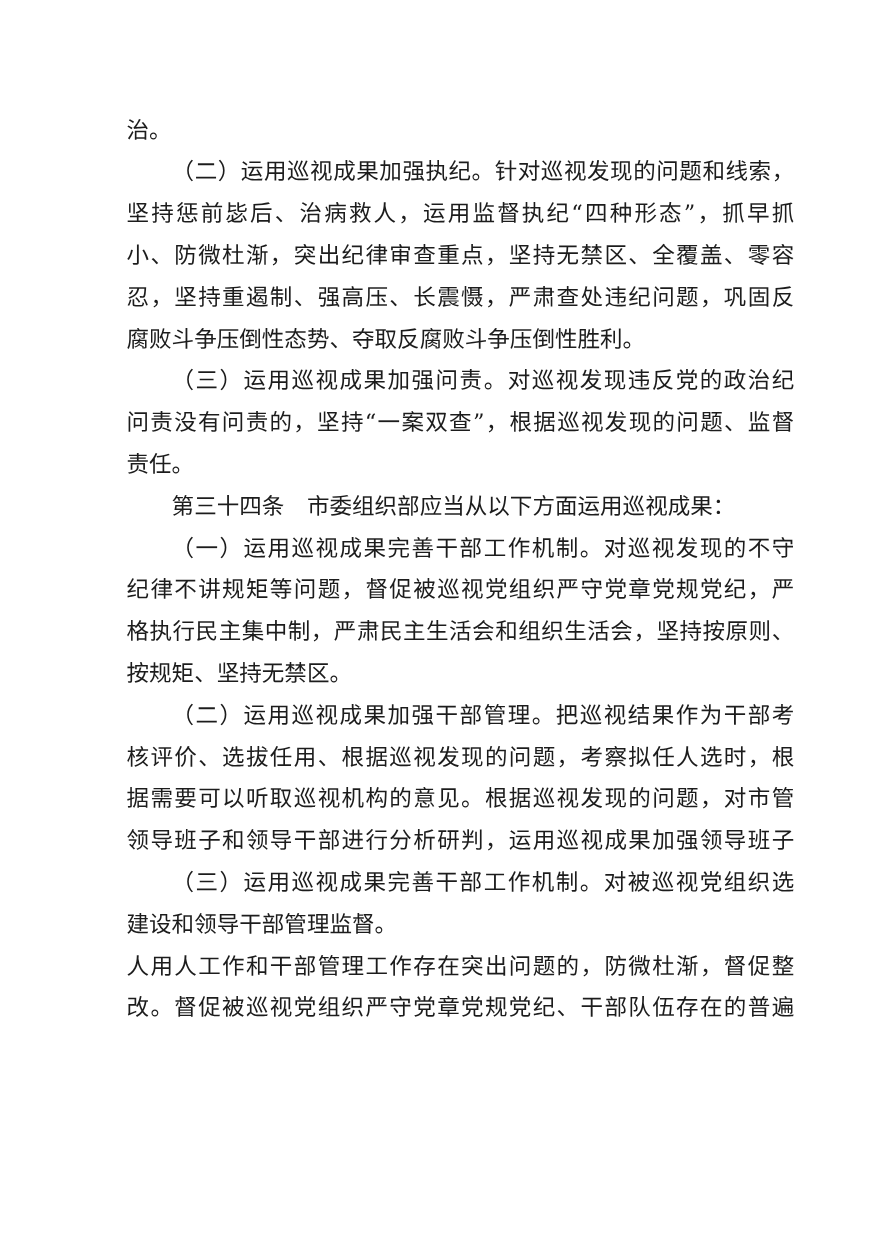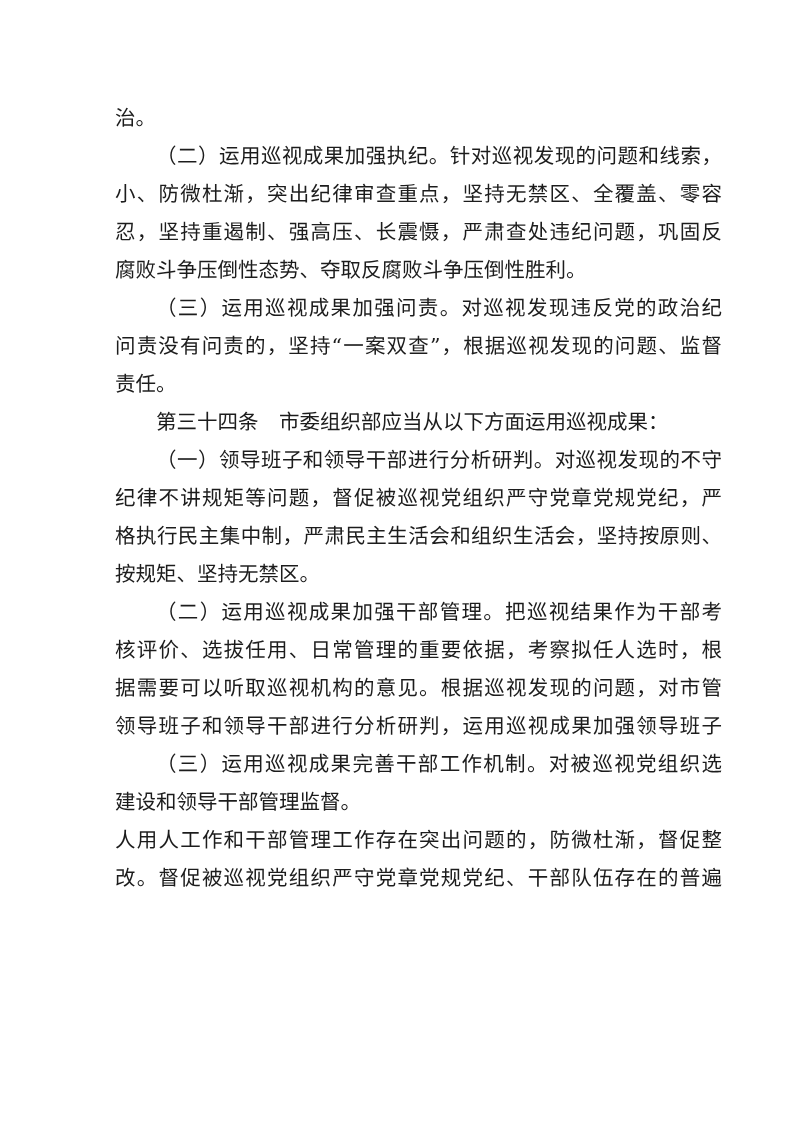--- a/index.html
+++ b/index.html
@@ -42,33 +42,34 @@
     text-indent: 2em;
   }
 </style>
 </head>
 <body>
 
 <div class="page">
   <div class="textbody" id="textbody" style="color: rgb(28, 28, 28);">
       <div class="line">治。</div>
       <div class="line fill indent">（二）运用巡视成果加强执纪。针对巡视发现的问题和线索，</div>
+      <div class="line fill">坚持惩前毖后、治病救人，运用监督执纪“四种形态”，抓早抓</div>
       <div class="line fill">小、防微杜渐，突出纪律审查重点，坚持无禁区、全覆盖、零容</div>
       <div class="line fill">忍，坚持重遏制、强高压、长震慑，严肃查处违纪问题，巩固反</div>
       <div class="line">腐败斗争压倒性态势、夺取反腐败斗争压倒性胜利。</div>
       <div class="line fill indent">（三）运用巡视成果加强问责。对巡视发现违反党的政治纪</div>
       <div class="line fill">问责没有问责的，坚持“一案双查”，根据巡视发现的问题、监督</div>
       <div class="line">责任。</div>
       <div class="line indent">第三十四条　市委组织部应当从以下方面运用巡视成果：</div>
-      <div class="line fill indent">（一）领导班子和领导干部进行分析研判。对巡视发现的不守</div>
+      <div class="line fill indent">（一）运用巡视成果完善干部工作机制。对巡视发现的不守</div>
       <div class="line fill">纪律不讲规矩等问题，督促被巡视党组织严守党章党规党纪，严</div>
       <div class="line fill">格执行民主集中制，严肃民主生活会和组织生活会，坚持按原则、</div>
       <div class="line">按规矩、坚持无禁区。</div>
       <div class="line fill indent">（二）运用巡视成果加强干部管理。把巡视结果作为干部考</div>
-      <div class="line fill">核评价、选拔任用、日常管理的重要依据，考察拟任人选时，根</div>
+      <div class="line fill">核评价、选拔任用、根据巡视发现的问题，考察拟任人选时，根</div>
       <div class="line fill">据需要可以听取巡视机构的意见。根据巡视发现的问题，对市管</div>
       <div class="line fill">领导班子和领导干部进行分析研判，运用巡视成果加强领导班子</div>
       <div class="line fill indent">（三）运用巡视成果完善干部工作机制。对被巡视党组织选</div>
       <div class="line">建设和领导干部管理监督。</div>
       <div class="line fill">人用人工作和干部管理工作存在突出问题的，防微杜渐，督促整</div>
       <div class="line fill">改。督促被巡视党组织严守党章党规党纪、干部队伍存在的普遍</div>
     </div>
 </div>
 
 </body></html>

